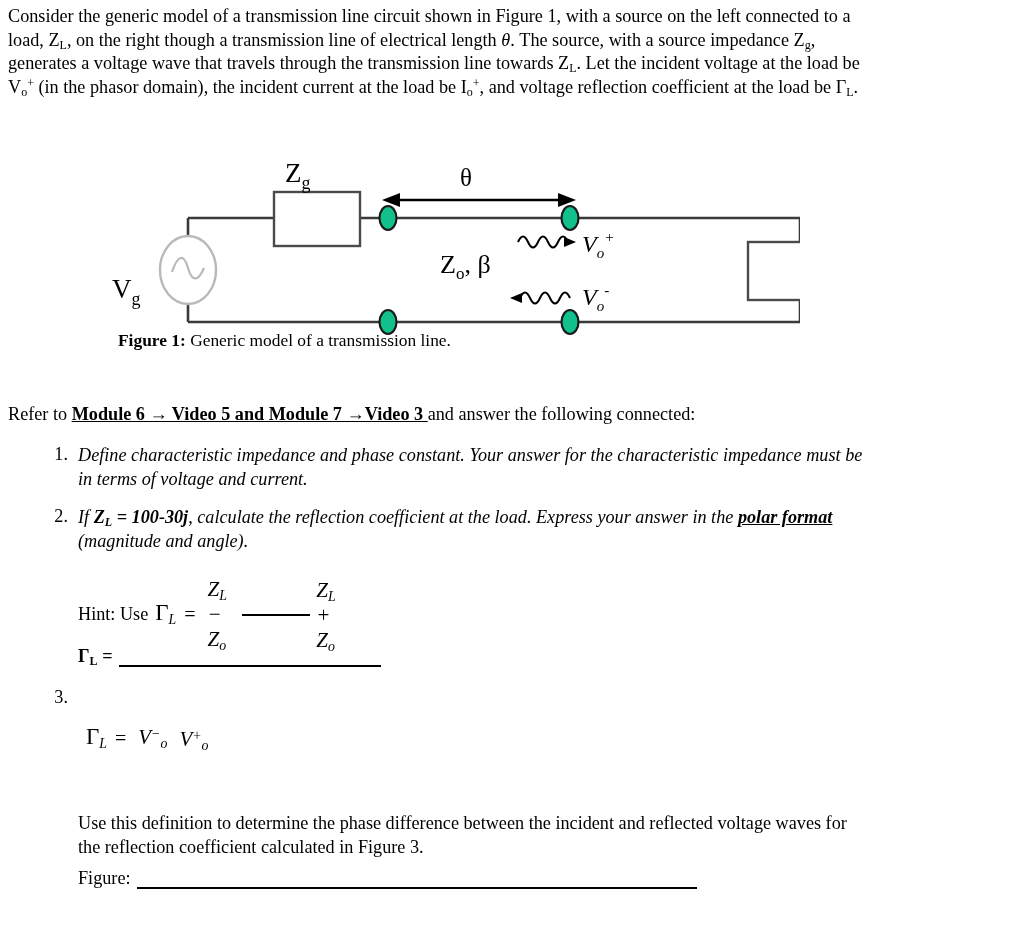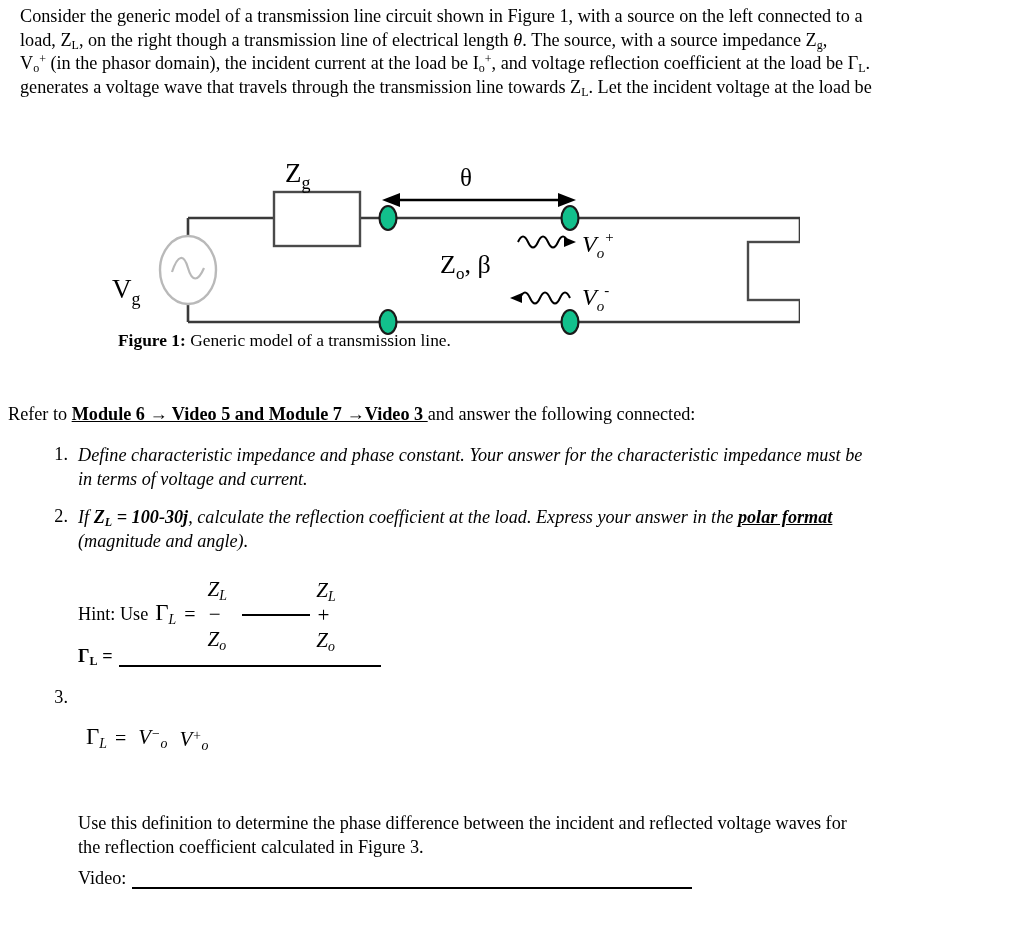--- a/index.html
+++ b/index.html
@@ -25,21 +25,21 @@
   #intro {
     position: absolute;
     left: 8px;
     top: 5px;
     width: 918px;
     font-size: 18.2px;
     line-height: 23.6px;
     text-align: justify;
     text-justify: inter-word;
   }
-  #intro .ln { display: block; white-space: nowrap; margin-left: 12px; }
+  #intro .ln { display: block; white-space: nowrap; }
   sub { font-size: 0.66em; vertical-align: -0.28em; line-height: 0; }
   sup { font-size: 0.66em; vertical-align: 0.46em; line-height: 0; }
   .ital { font-style: italic; }
   .bold { font-weight: bold; }
 
   
   #figure-block {
     position: absolute;
     left: 0;
     top: 150px;
@@ -176,22 +176,22 @@
   }
 </style>
 </head>
 <body>
 
 <div class="page">
 
   <div id="intro">
     <span class="ln">Consider the generic model of a transmission line circuit shown in Figure 1, with a source on the left connected to a</span>
     <span class="ln">load, Z<sub>L</sub>, on the right though a transmission line of electrical length <span class="ital">θ</span>. The source, with a source impedance Z<sub>g</sub>,</span>
+    <span class="ln">generates a voltage wave that travels through the transmission line towards Z<sub>L</sub>. Let the incident voltage at the load be</span>
     <span class="ln">V<sub>o</sub><sup>+</sup> (in the phasor domain), the incident current at the load be I<sub>o</sub><sup>+</sup>, and voltage reflection coefficient at the load be Γ<sub>L</sub>.</span>
-    <span class="ln">generates a voltage wave that travels through the transmission line towards Z<sub>L</sub>. Let the incident voltage at the load be</span>
   </div>
 
   <div id="figure-block">
     <svg id="figure-svg" width="700" height="210" viewBox="0 0 700 210">
 
       <path d="M 88 68 L 700 68" stroke="#3a3a3a" stroke-width="2.6" fill="none"></path>
 
       <path d="M 88 172 L 700 172" stroke="#3a3a3a" stroke-width="2.6" fill="none"></path>
 
       <path d="M 88 68 L 88 172" stroke="#3a3a3a" stroke-width="2.6" fill="none"></path>
@@ -283,17 +283,17 @@
       <span class="den">V<sup>+</sup><sub>o</sub></span>
     </span>
   </div>
 
   <div id="closing">
     <span class="ln">Use this definition to determine the phase difference between the incident and reflected voltage waves for</span>
     <span class="ln">the reflection coefficient calculated in Figure 3.</span>
   </div>
 
   <div id="answer-row">
-    <span id="answer-label">Video:</span>
+    <span id="answer-label">Figure:</span>
     <span id="answer-line"></span>
   </div>
 
 </div>
 
 </body></html>

